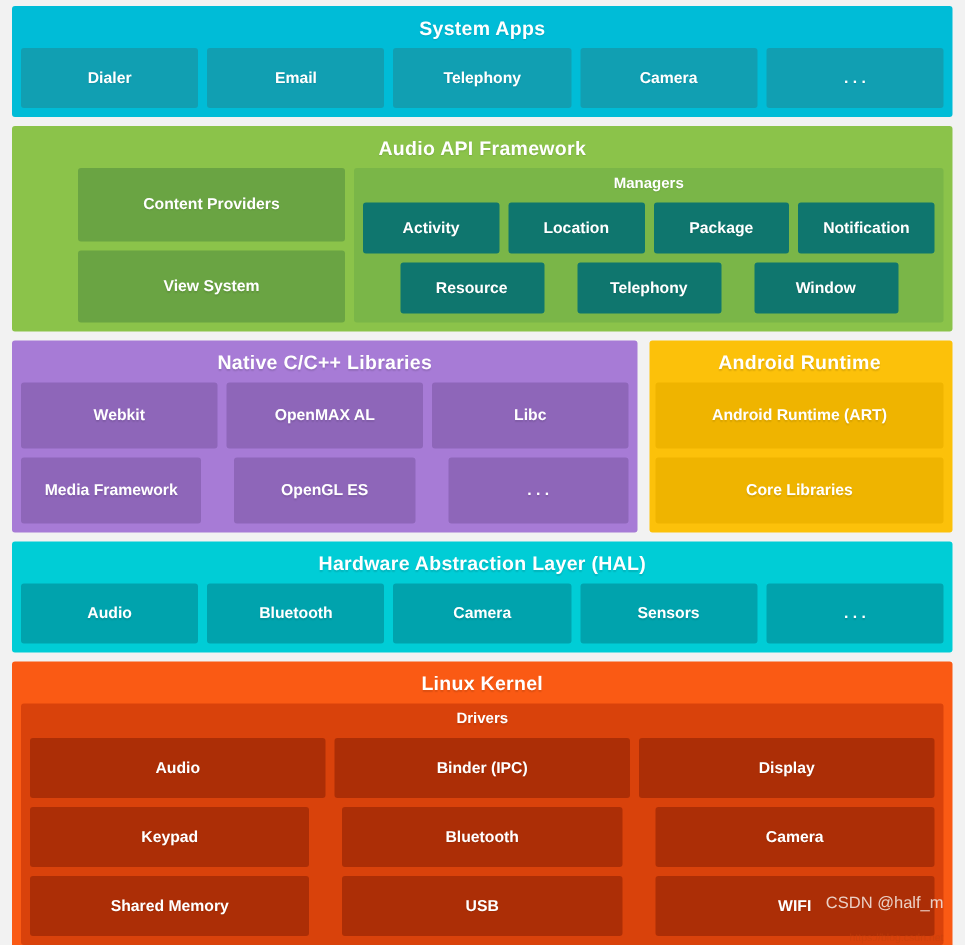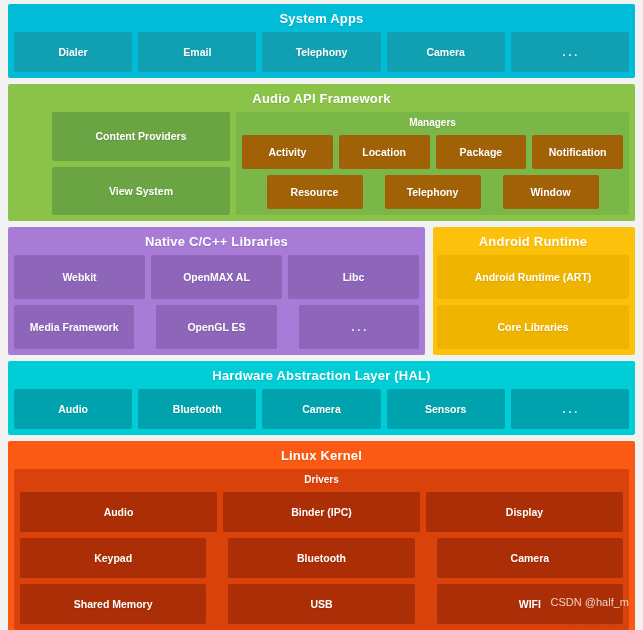--- a/index.html
+++ b/index.html
@@ -82,21 +82,21 @@
   }
   .sub-title {
     text-align: center;
     color: #ffffff;
     font-weight: bold;
     font-size: 10px;
     line-height: 18px;
     padding-bottom: 3px;
     text-shadow: 0 1px 1px rgba(0,0,0,.10);
   }
-  .framework-right .cell { background: #a16207; height: 34px; }
+  .framework-right .cell { background: #0f766e; height: 34px; }
   .row-centered { justify-content: center; }
   .row-centered .cell { flex: 0 0 96px; }
 
   
   .mid { display: flex; gap: 8px; margin-bottom: 6px; }
   .layer-native {
     flex: 0 0 417px;
     background: #a77bd6;
     border-radius: 2px;
     padding: 4px 6px 6px 6px;

